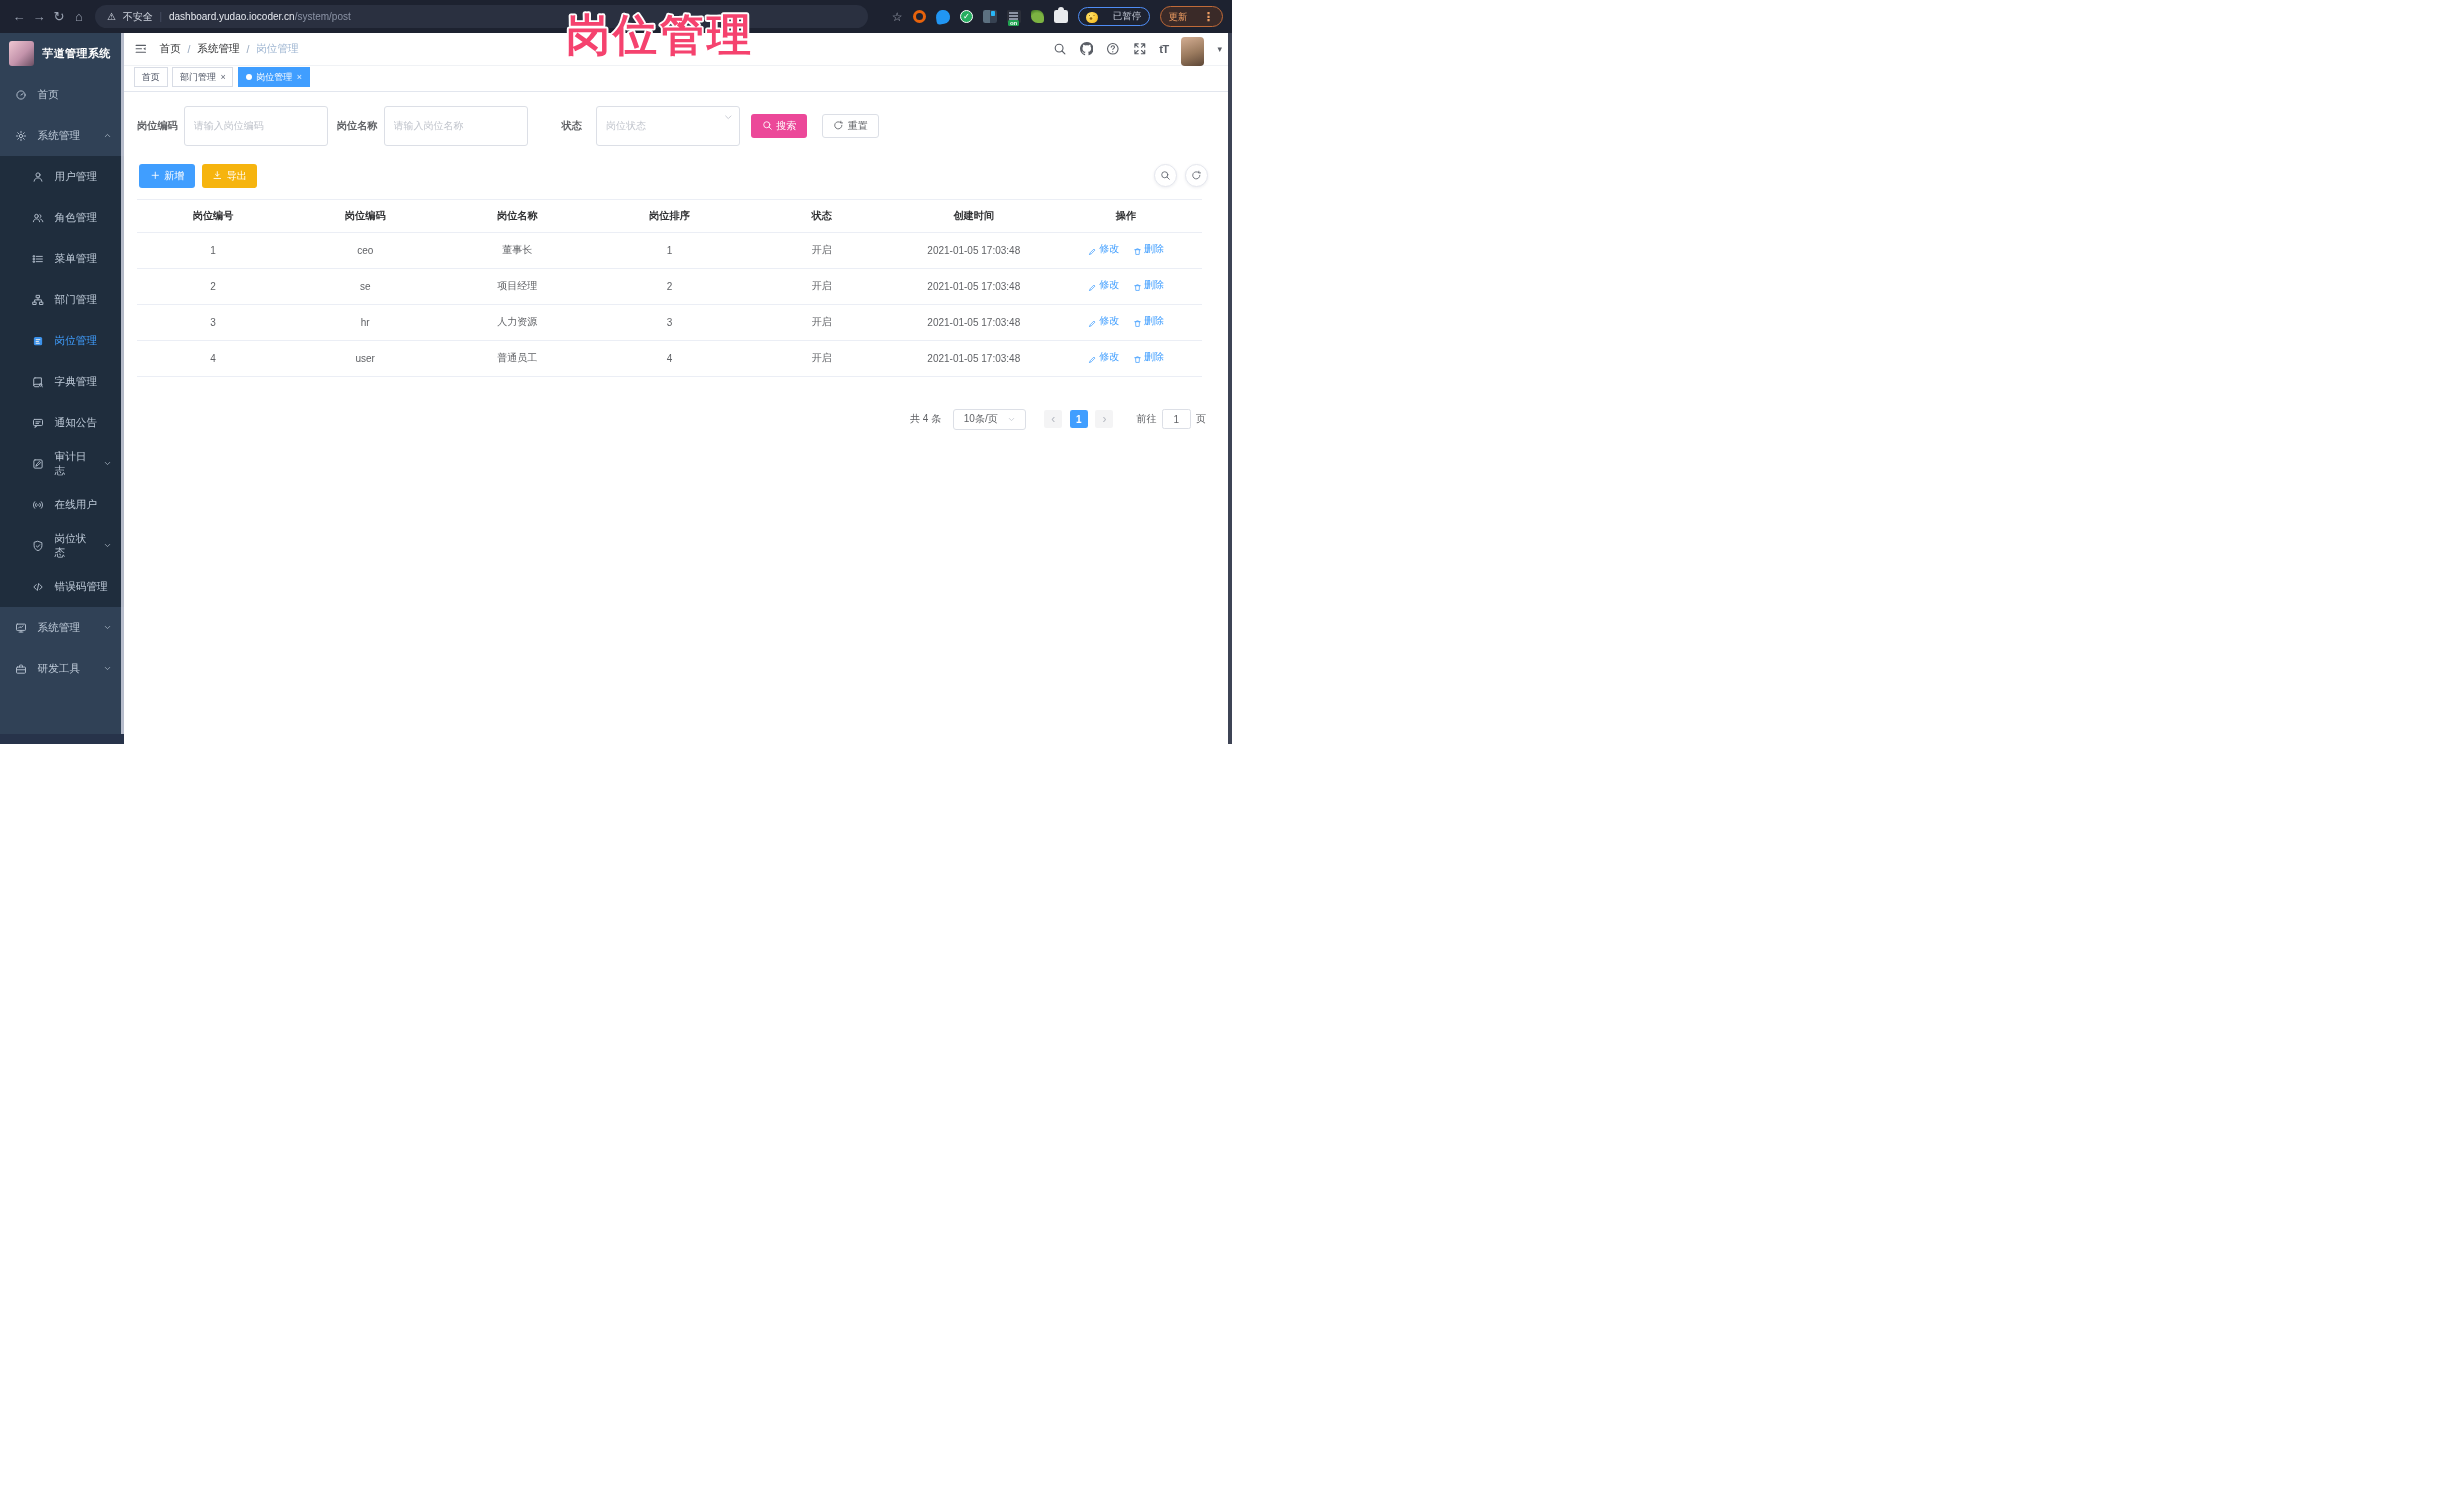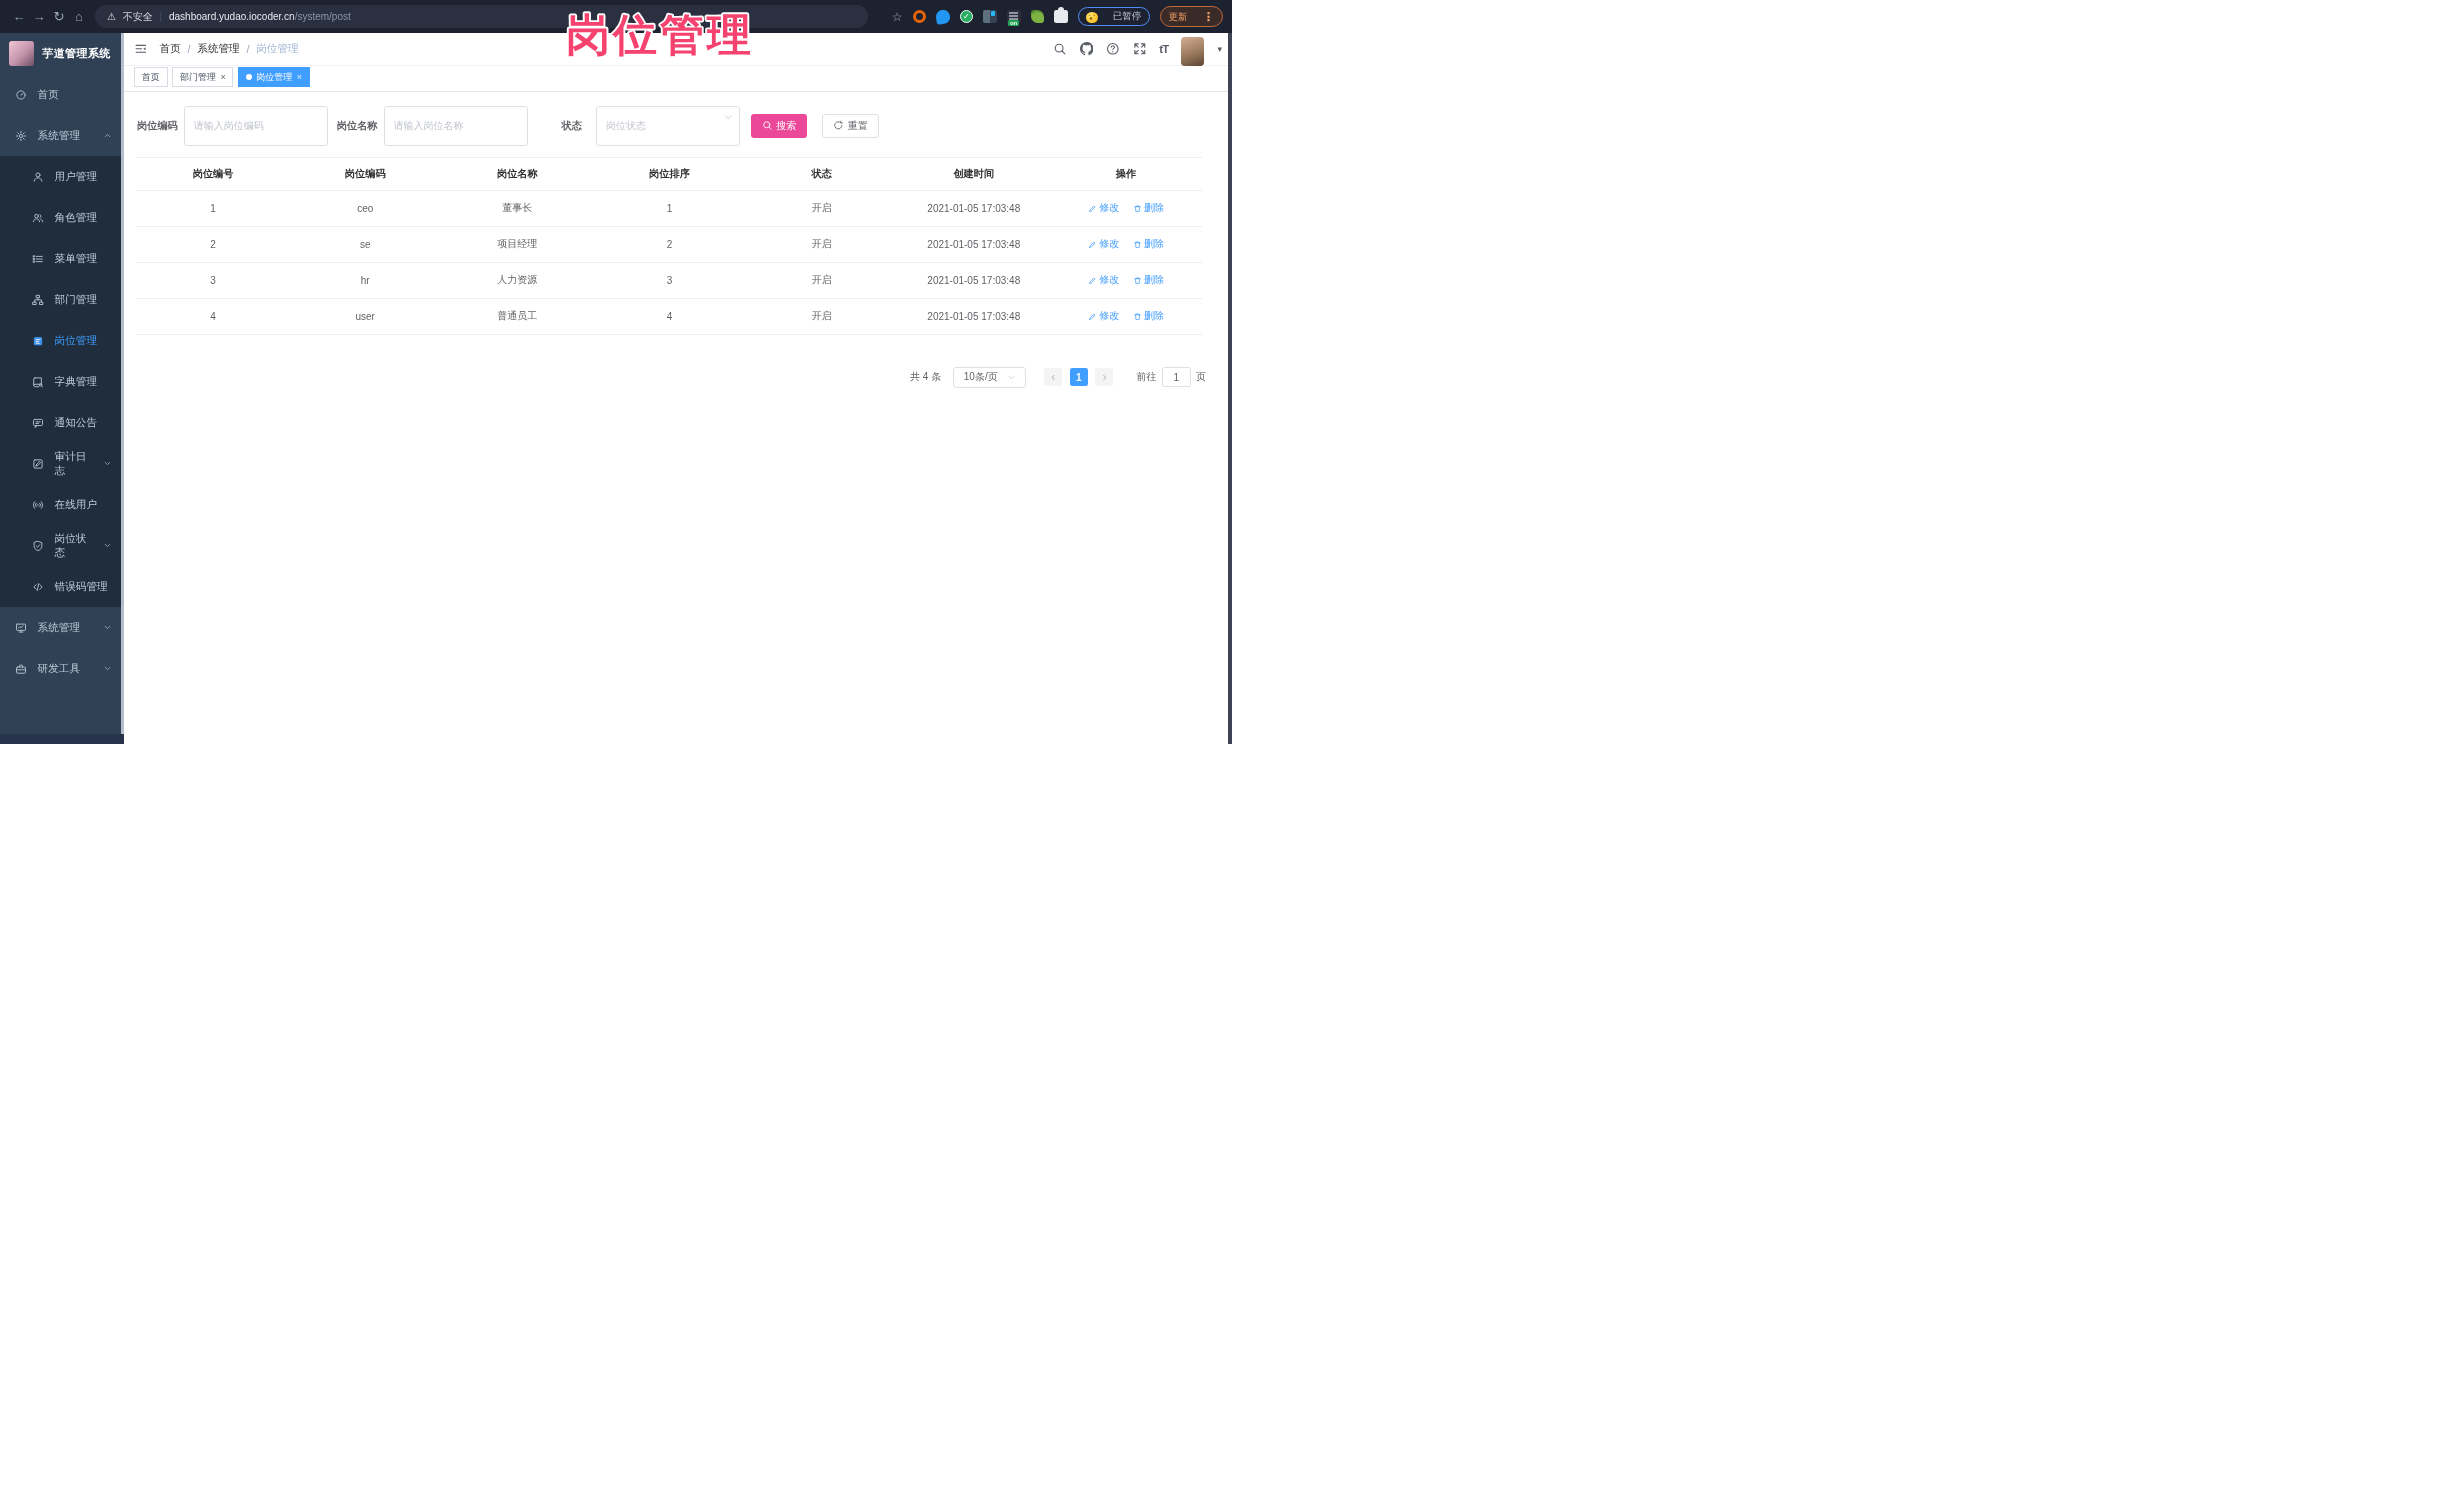--- a/index.html
+++ b/index.html
@@ -85,21 +85,21 @@
   .btn-add { background: #409eff; color: #fff; margin-left: 2.3px; }
   .btn-export { background: #f6b40e; color: #fff; margin-left: 6.8px; }
 
   .toolbar-row { margin-top: 18px; display: flex; align-items: center; }
   .round-btns { margin-left: auto; margin-right: 18px; display: flex; gap: 8.3px; }
   .rbtn { width: 23px; height: 23px; border-radius: 50%; border: 0.8px solid #e5e7ee; background: #fff; box-shadow: 0 0.8px 3px rgba(30,40,80,.08); display: inline-flex; align-items: center; justify-content: center; color: #5f646e; cursor: pointer; }
 
   table.grid { margin-top: 11.4px; width: 1065px; border-collapse: collapse; table-layout: fixed; }
   .grid th { height: 33px; font-size: 10.2px; color: #303133; font-weight: bold; border-top: 0.8px solid #ebeef5; border-bottom: 0.8px solid #ebeef5; text-align: center; }
   .grid td { height: 36px; font-size: 10px; color: #606266; border-bottom: 0.8px solid #ebeef5; text-align: center; }
-  .op-link { color: #409eff; display: inline-flex; align-items: center; gap: 2.3px; cursor: pointer; }
+  .op-link { color: #409eff; display: inline-flex; align-items: flex-end; gap: 2.3px; cursor: pointer; }
   .op-link + .op-link { margin-left: 10.6px; }
 
   .pagi { margin-top: 32px; display: flex; justify-content: flex-end; align-items: center; padding-right: 20px; font-size: 10px; color: #606266; }
   .psel { width: 73px; height: 21px; border: 0.8px solid #dcdfe6; border-radius: 3px; display: inline-flex; align-items: center; justify-content: center; gap: 9px; margin-left: 12px; cursor: pointer; color: #606266; background:#fff; }
   .psel .sel-caret2 { color: #c0c4cc; }
   .pbtn { width: 18px; height: 18px; background: #f4f4f5; border-radius: 2.3px; display: inline-flex; align-items: center; justify-content: center; color: #b7bbc3; font-size: 12px; cursor: pointer; }
   .pbtn.prev { margin-left: 18px; }
   .pbtn.next { margin-left: 7.6px; }
   .pcur { width: 18px; height: 18px; background: #409eff; color: #fff; border-radius: 2.3px; display: inline-flex; align-items: center; justify-content: center; font-weight: bold; margin-left: 7.6px; cursor: default; }
   .goto-label { margin-left: 23px; }
@@ -367,20 +367,47 @@
             <span>搜索</span>
           </button>
           <button class="btn btn-reset">
             <svg class="ic ic14" viewBox="0 0 16 16">
                 <path d="M13.4 8a5.4 5.4 0 1 1-1.6-3.8M11.8 1.8v2.6h2.6"></path>
               </svg>
             <span>重置</span>
           </button>
         </div>
 
+        <div class="toolbar-row">
+          <button class="btn btn-add">
+            <svg class="ic ic14" viewBox="0 0 16 16">
+                <path d="M8 3.2v9.6M3.2 8h9.6"></path>
+              </svg>
+            <span>新增</span>
+          </button>
+          <button class="btn btn-export">
+            <svg class="ic ic14" viewBox="0 0 16 16">
+                <path d="M8 2.5V9M5.2 6.4L8 9.2l2.8-2.8M3 12.8h10"></path>
+              </svg>
+            <span>导出</span>
+          </button>
+          <div class="round-btns">
+            <span class="rbtn">
+              <svg class="ic ic14" viewBox="0 0 16 16">
+                  <circle cx="7.2" cy="7.2" r="4.6"></circle>
+                  <path d="M10.6 10.6L14 14"></path>
+                </svg>
+            </span>
+            <span class="rbtn">
+              <svg class="ic ic14" viewBox="0 0 16 16">
+                  <path d="M13.4 8a5.4 5.4 0 1 1-1.6-3.8M11.8 1.8v2.6h2.6"></path>
+                </svg>
+            </span>
+          </div>
+        </div>
 
         <table class="grid">
           <thead>
             <tr>
               <th>岗位编号</th>
               <th>岗位编码</th>
               <th>岗位名称</th>
               <th>岗位排序</th>
               <th>状态</th>
               <th>创建时间</th>

